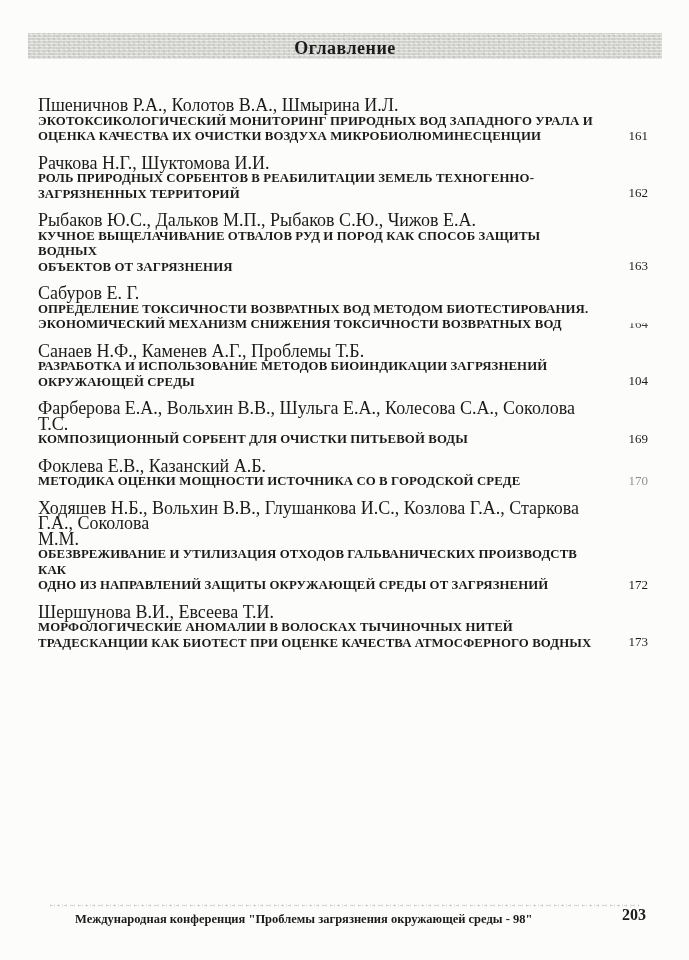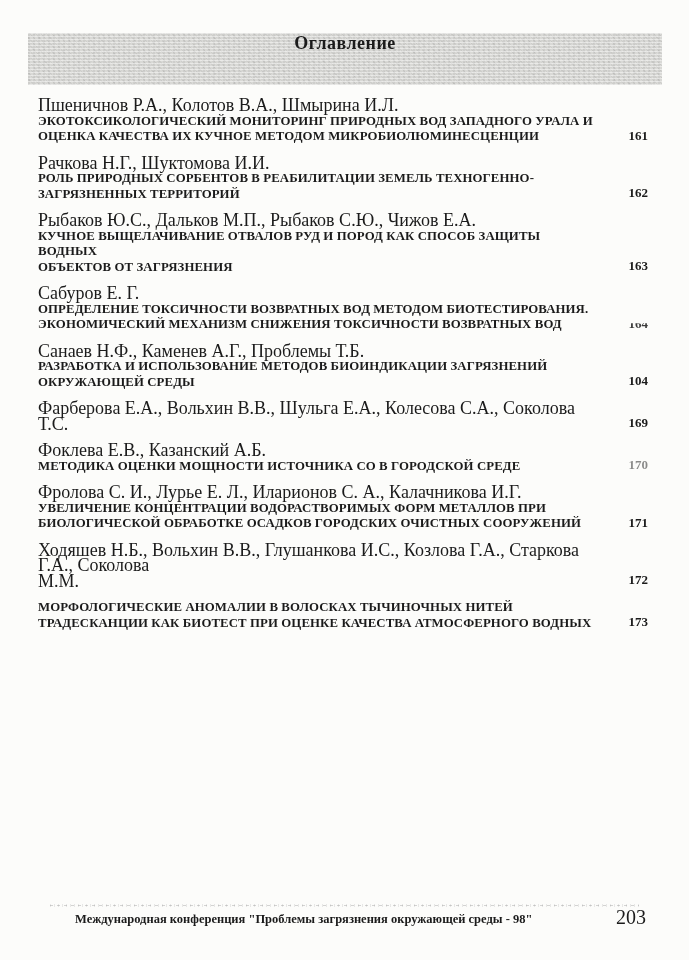--- a/index.html
+++ b/index.html
@@ -11,28 +11,28 @@
     position:relative;
     overflow:hidden;
   }
   .page{
     position:absolute;inset:0;
   }
   
   .header-band{
     position:absolute;
     left:28px;top:33px;
-    width:634px;height:52px;
+    width:634px;height:26px;
     background-color:#d9d9d6;
     background-image:
       repeating-linear-gradient(0deg, rgba(255,255,255,.45) 0 1px, transparent 1px 3px),
       repeating-linear-gradient(90deg, rgba(110,110,110,.10) 0 2px, transparent 2px 5px),
       repeating-linear-gradient(47deg, rgba(90,90,90,.09) 0 1px, transparent 1px 4px),
       repeating-linear-gradient(-33deg, rgba(120,120,120,.07) 0 1px, transparent 1px 6px);
-    display:flex;align-items:flex-start;justify-content:center;
+    display:flex;align-items:flex-end;justify-content:center;
   }
   .header-title{
     font-weight:bold;
     font-size:18px;
     letter-spacing:.5px;
   }
   
   .entries{
     position:absolute;
     left:38px;top:98px;
@@ -52,21 +52,21 @@
     font-size:12.8px;
     font-weight:bold;
     line-height:15.5px;
     white-space:pre-line;
     letter-spacing:.1px;
   }
   .pagenum{
     position:absolute;
     right:0;bottom:1px;
     font-size:13px;
-    font-weight:bold;
+    font-weight:normal;
     margin-top:36px;
   }
   .pagenum.clipped{
     clip-path:inset(48% 0 0 0);
     opacity:.85;
   }
   .pagenum.faint{
     opacity:.5;
     filter:blur(.3px);
   }
@@ -88,39 +88,39 @@
   }
   .conf{
     position:absolute;
     left:35px;top:12px;
     font-weight:bold;
     font-size:12.5px;
   }
   .folio{
     position:absolute;
     right:3px;top:6px;
-    font-weight:normal;
-    font-size:20px;
+    font-weight:bold;
+    font-size:16px;
   }
 </style>
 </head>
 <body>
 
 <div class="page">
 
   <div class="header-band">
     <span class="header-title">Оглавление</span>
   </div>
 
   <div class="entries">
 
     <div class="entry">
       <div class="authors">Пшеничнов Р.А., Колотов В.А., Шмырина И.Л.</div>
       <div class="title">ЭКОТОКСИКОЛОГИЧЕСКИЙ МОНИТОРИНГ ПРИРОДНЫХ ВОД ЗАПАДНОГО УРАЛА И
-ОЦЕНКА КАЧЕСТВА ИХ КУЧНОЕ МЕТОДОМ МИКРОБИОЛЮМИНЕСЦЕНЦИИ</div>
+ОЦЕНКА КАЧЕСТВА ИХ ОЧИСТКИ ВОЗДУХА МИКРОБИОЛЮМИНЕСЦЕНЦИИ</div>
       <span class="pagenum">161</span>
     </div>
 
     <div class="entry">
       <div class="authors">Рачкова Н.Г., Шуктомова И.И.</div>
       <div class="title">РОЛЬ ПРИРОДНЫХ СОРБЕНТОВ В РЕАБИЛИТАЦИИ ЗЕМЕЛЬ ТЕХНОГЕННО-
 ЗАГРЯЗНЕННЫХ ТЕРРИТОРИЙ</div>
       <span class="pagenum">162</span>
     </div>
 
@@ -143,43 +143,41 @@
       <div class="title">РАЗРАБОТКА И ИСПОЛЬЗОВАНИЕ МЕТОДОВ БИОИНДИКАЦИИ ЗАГРЯЗНЕНИЙ
 ОКРУЖАЮЩЕЙ СРЕДЫ</div>
       <span class="pagenum">104</span>
     </div>
 
 
 
 
     <div class="entry">
       <div class="authors">Фарберова Е.А., Вольхин В.В., Шульга Е.А., Колесова С.А., Соколова Т.С.</div>
+      <div class="title">КОМПОЗИЦИОННЫЙ СОРБЕНТ ДЛЯ ОЧИСТКИ ПИТЬЕВОЙ ВОДЫ</div>
       <span class="pagenum">169</span>
     </div>
 
     <div class="entry">
       <div class="authors">Фоклева Е.В., Казанский А.Б.</div>
       <div class="title">МЕТОДИКА ОЦЕНКИ МОЩНОСТИ ИСТОЧНИКА СО В ГОРОДСКОЙ СРЕДЕ</div>
       <span class="pagenum faint">170</span>
     </div>
 
-    <div class="entry">
-      <div class="authors">Фролова С. И., Лурье Е. Л., Иларионов С. А., Калачникова И.Г.</div>
-      <div class="title">УВЕЛИЧЕНИЕ КОНЦЕНТРАЦИИ ВОДОРАСТВОРИМЫХ ФОРМ МЕТАЛЛОВ ПРИ
-БИОЛОГИЧЕСКОЙ ОБРАБОТКЕ ОСАДКОВ ГОРОДСКИХ ОЧИСТНЫХ СООРУЖЕНИЙ</div>
-      <span class="pagenum">171</span>
-    </div>
 
     <div class="entry">
       <div class="authors">Ходяшев Н.Б., Вольхин В.В., Глушанкова И.С., Козлова Г.А., Старкова Г.А., Соколова
 М.М.</div>
+      <div class="title">ОБЕЗВРЕЖИВАНИЕ И УТИЛИЗАЦИЯ ОТХОДОВ ГАЛЬВАНИЧЕСКИХ ПРОИЗВОДСТВ КАК
+ОДНО ИЗ НАПРАВЛЕНИЙ ЗАЩИТЫ ОКРУЖАЮЩЕЙ СРЕДЫ ОТ ЗАГРЯЗНЕНИЙ</div>
       <span class="pagenum">172</span>
     </div>
 
     <div class="entry">
+      <div class="authors">Шершунова В.И., Евсеева Т.И.</div>
       <div class="title">МОРФОЛОГИЧЕСКИЕ АНОМАЛИИ В ВОЛОСКАХ ТЫЧИНОЧНЫХ НИТЕЙ
 ТРАДЕСКАНЦИИ КАК БИОТЕСТ ПРИ ОЦЕНКЕ КАЧЕСТВА АТМОСФЕРНОГО ВОДНЫХ</div>
       <span class="pagenum">173</span>
     </div>
 
   </div>
 
   <div class="footer">
     <div class="footer-rule"></div>
     <span class="conf">Международная конференция "Проблемы загрязнения окружающей среды - 98"</span>

